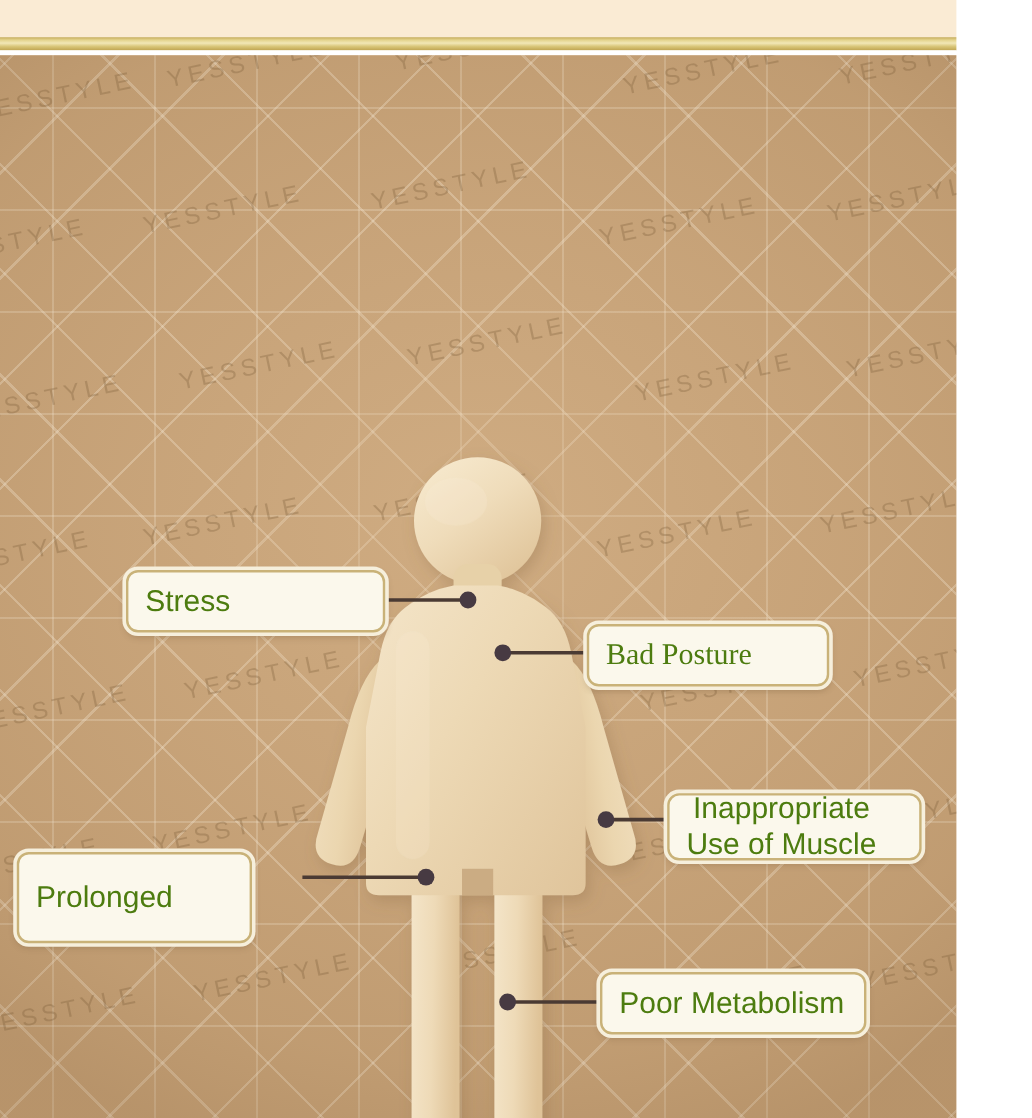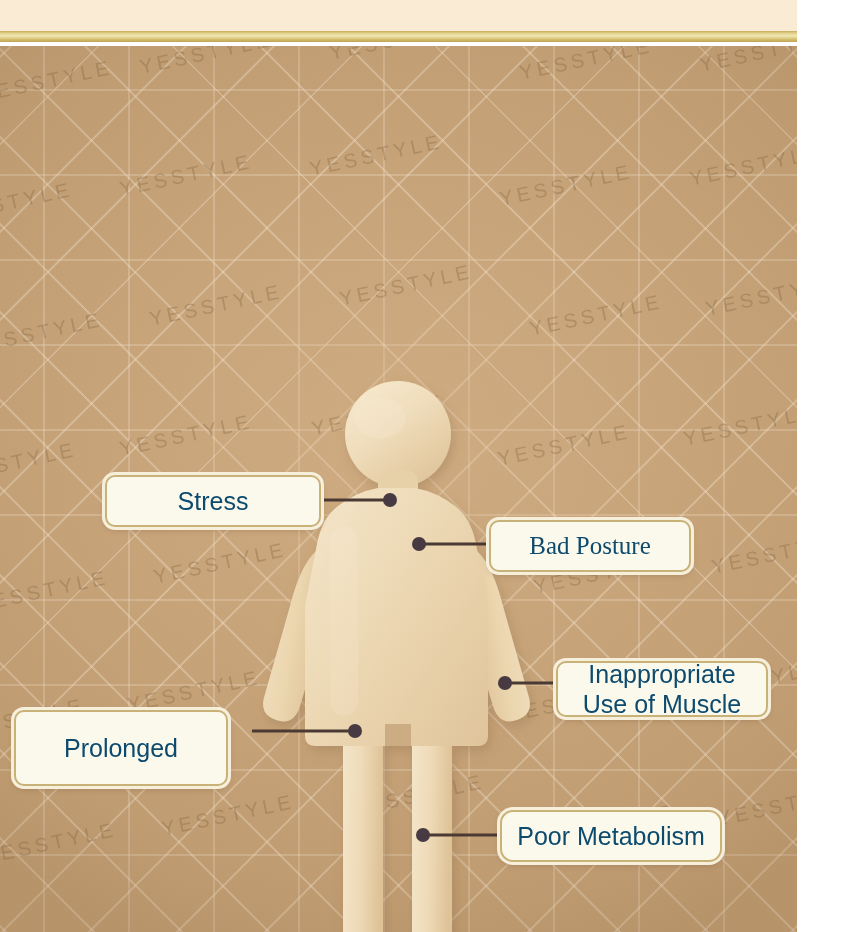--- a/index.html
+++ b/index.html
@@ -112,27 +112,26 @@
   #connectors { position: absolute; left: 0; top: 0; width: 797px; height: 886px; }
 
   
   .callout {
     position: absolute;
     box-sizing: border-box;
     background: #FBF8EC;
     border: 2px solid #C9B278;
     border-radius: 10px;
     box-shadow: 0 0 0 3px #F6EFDC, 0 3px 6px rgba(90,65,35,0.28);
-    color: #0c4a6e;
+    color: #4d7c0f;
     font-family: "Liberation Sans", sans-serif;
     font-size: 25px;
     line-height: 30px;
     display: flex;
     align-items: center;
-    justify-content: center;
     text-align: center;
     padding: 8px 14px;
   }
   .callout span { display: block; }
 </style>
 </head>
 <body>
 
 <div id="root">
 
@@ -273,25 +272,25 @@
           <div>
             <span>Bad Posture</span>
           </div>
         </div>
         <div class="callout" style="left: 556px; top: 615px; width: 212px; height: 56px;">
           <div>
             <span>Inappropriate</span>
             <span>Use of Muscle</span>
           </div>
         </div>
-        <div class="callout" style="left: 14px; top: 664px; width: 214px; height: 76px;">
+        <div class="callout" style="left: 14px; top: 664px; width: 196px; height: 76px;">
           <div>
             <span>Prolonged</span>
           </div>
         </div>
-        <div class="callout" style="left: 500px; top: 764px; width: 222px; height: 52px; border-radius: 13px;">
+        <div class="callout" style="left: 500px; top: 764px; width: 222px; height: 52px;">
           <div>
             <span>Poor Metabolism</span>
           </div>
         </div>
       </div>
   </div>
 </div>
 
 </body></html>

